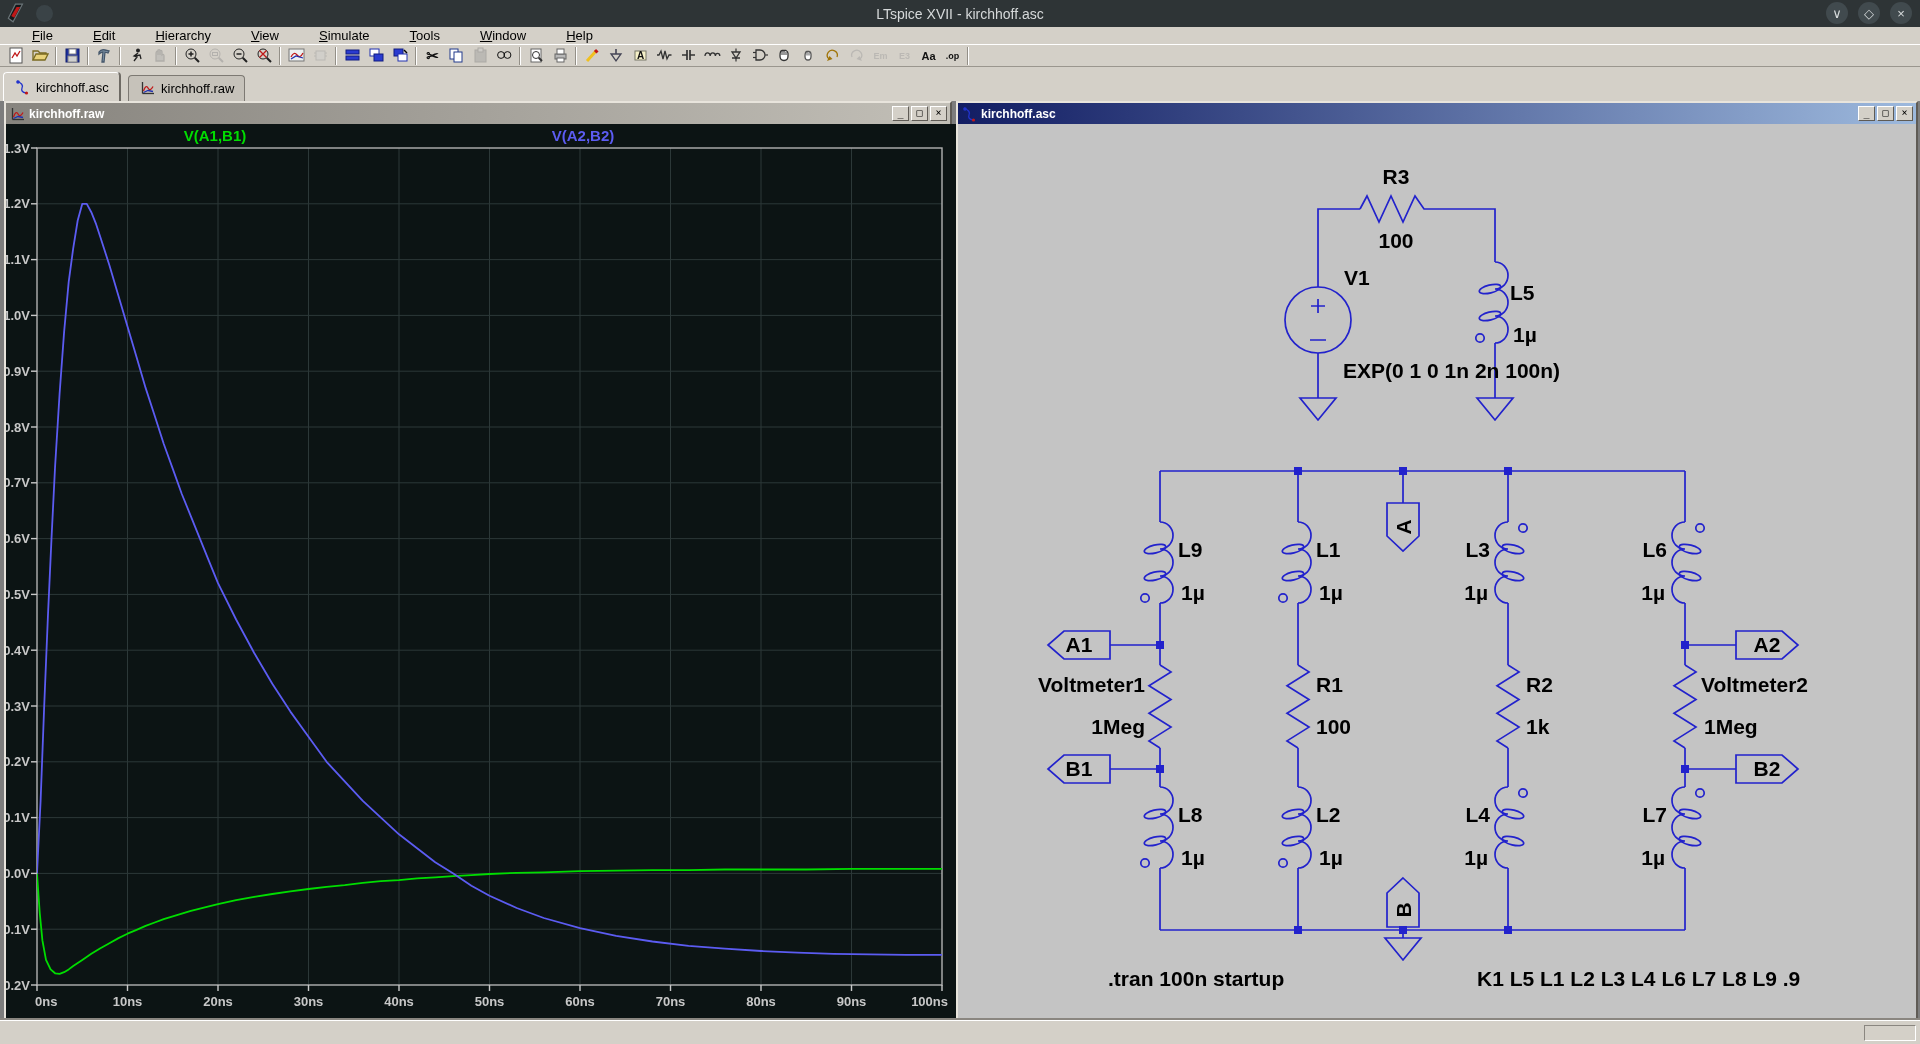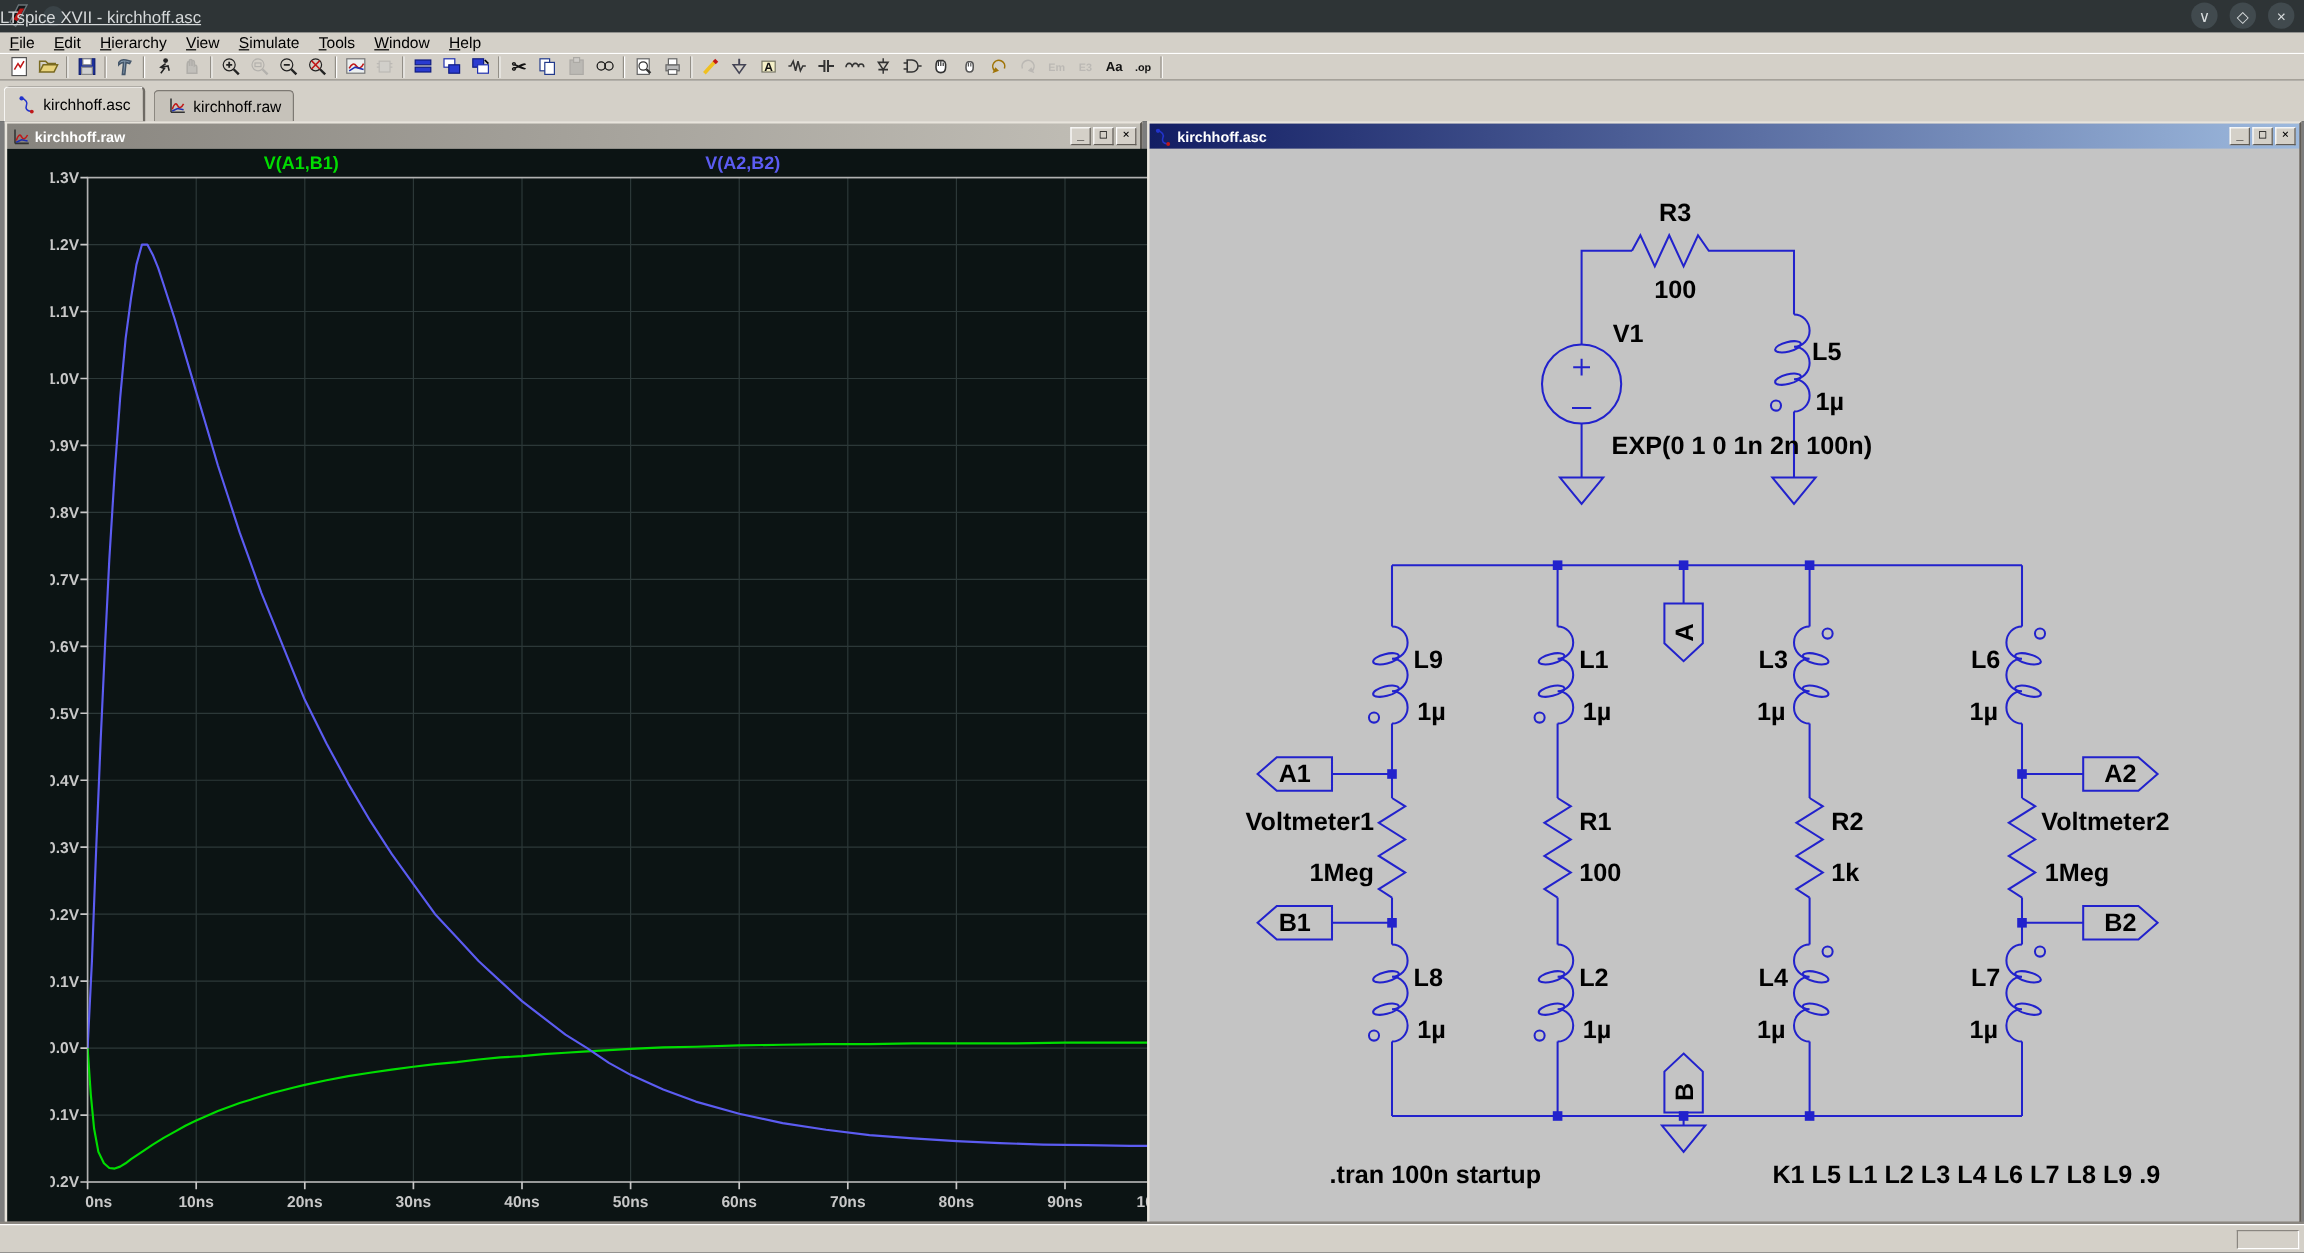--- a/index.html
+++ b/index.html
@@ -3,34 +3,34 @@
 <meta charset="utf-8">
 <style>
   * { margin:0; padding:0; box-sizing:border-box; }
   html,body { width:1920px; height:1044px; overflow:hidden; background:#2e3436;
               font-family:"Liberation Sans", sans-serif; }
   #app { position:relative; width:1920px; height:1044px; }
 
   
   .titlebar { position:absolute; left:0; top:0; width:1920px; height:27px;
               background:#2e3436; display:flex; align-items:center; }
-  .titlebar .apptitle { position:absolute; left:0; right:0; 
-              color:#d6d9da; font-size:14px;text-decoration:underline; }
+  .titlebar .apptitle { position:absolute; left:0; right:0; text-align:center;
+              color:#d6d9da; font-size:14px; }
   .tb-logo { position:absolute; left:6px; top:3px; }
   .tb-circle { position:absolute; left:36px; top:5px; width:17px; height:17px; border-radius:50%;
                background:#3a4347; }
   .tb-btns { position:absolute; right:8px; top:2px; display:flex; gap:10px; }
   .tb-btn { width:22px; height:22px; border-radius:50%; background:#414a4e; color:#d8dcdd;
             font-size:13px; display:flex; align-items:center; justify-content:center; cursor:default; }
 
   
   .menubar { position:absolute; left:0; top:27px; width:1920px; height:17px;
              background:#d4d0c8; display:flex; align-items:center; font-size:13px; color:#000;
              border-bottom:1px solid #d4d0c8; }
-  .menu-item { padding:0 8px; height:17px; line-height:17px; }
+  .menu-item { padding:0 8px; height:17px; line-height:17px;margin-left:24px; }
   .menu-item u { text-decoration:underline; }
 
   
   .toolbar { position:absolute; left:0; top:44px; width:1920px; height:23px;
              background:#d4d0c8; display:flex; align-items:center; padding-left:4px;
              border-top:1px solid #fff; border-bottom:1px solid #9a968e; }
   .tbtn { width:24px; height:21px; display:flex; align-items:center; justify-content:center; }
   .tbtn.disabled { opacity:.42; filter:grayscale(1); }
   .tsep { width:2px; height:18px; margin:0 3px; border-left:1px solid #938f87; border-right:1px solid #fff; }
 
@@ -54,21 +54,21 @@
   .wtitle.inactive { background:linear-gradient(to right,#87847e,#c2bfb7); }
   .wtitle.active   { background:linear-gradient(to right,#121d63,#9db9dd); }
   .wtitle .wtext { color:#fff; font-weight:bold; font-size:12px; flex:1; }
   .wbtns { display:flex; gap:2px; }
   .wbtn { width:17px; height:15px; background:#d4d0c8; border:1px solid;
           border-color:#fff #5f5b55 #5f5b55 #fff; font-size:10px; line-height:12px;
           text-align:center; color:#000; font-family:"DejaVu Sans Mono", monospace; }
   .wcontent { position:relative; overflow:hidden; }
 
   #wf-window   { left:4px;  top:0; width:948px; height:919px; }
-  #wf-content  { width:980px; height:894px; background:#0c1414;text-align:right; }
+  #wf-content  { width:980px; height:894px; background:#0c1414; }
   #sch-window  { left:956px; top:0; width:962px; height:919px; }
   #sch-content { width:958px; height:894px; background:#c4c4c4;text-align:center; }
 
   
   .sch-t  { font:bold 21px "Liberation Sans", sans-serif; fill:#000; }
   .end    { text-anchor:end; }
   .mid    { text-anchor:middle; }
 
   
   .statusbar { position:absolute; left:0; top:1020px; width:1920px; height:24px;

